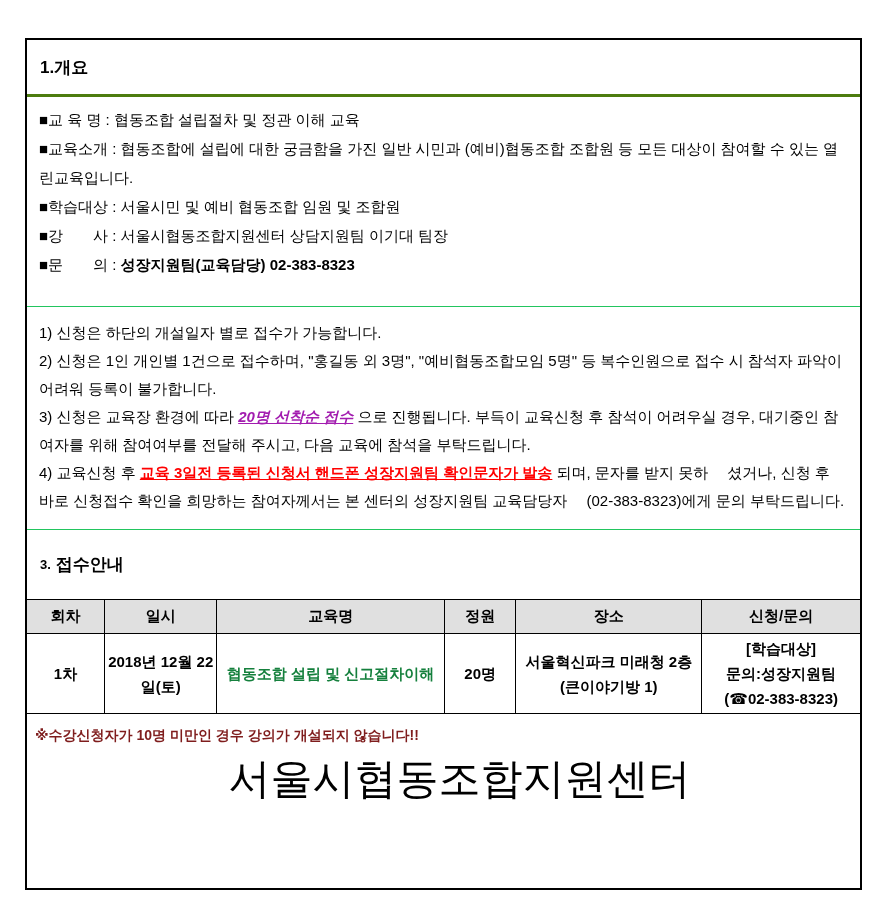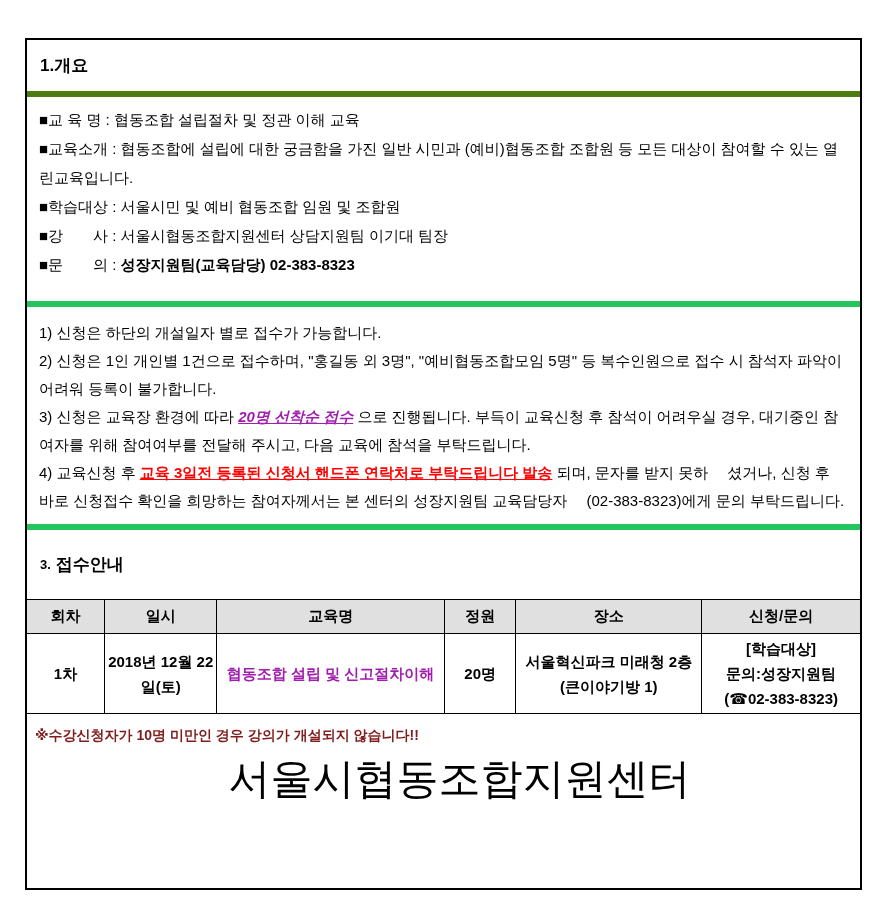--- a/index.html
+++ b/index.html
@@ -8,46 +8,46 @@
     font-family:"Liberation Sans","DejaVu Sans",sans-serif;
     position:relative; overflow:hidden;
   }
   .doc {
     position:absolute; left:25px; top:38px; width:837px; height:852px;
     border:2px solid #000; box-sizing:border-box; background:#fff; overflow:hidden;
   }
   .sec-head {
     box-sizing:border-box; display:flex; align-items:center;
     padding-left:13px; font-size:17px; font-weight:bold;
-    border-bottom:6px solid #4d7c0f;
+    border-bottom:3px solid #4d7c0f;
   }
   #s1-head { height:57px; }
   #s2-head { height:55px; }
   #s3-head { height:69px; border-bottom:none; }
   .num-small { font-size:13px; font-weight:bold; margin-right:5px; }
   .sec-body {
-    box-sizing:border-box; border-bottom:6px solid #22c55e;
+    box-sizing:border-box; border-bottom:1px solid #22c55e;
     padding:8px 12px 8px 12px; font-size:15px;
   }
   #s1-body { height:210px; line-height:29px; }
   #s2-body { height:223px; line-height:28px; padding-top:12px; }
   .sec-body p { margin:0; }
   .bold { font-weight:bold; }
   .red-ul-it { color:#a21caf; font-weight:bold; font-style:italic; text-decoration:underline; }
   .red-ul { color:#ff0000; font-weight:bold; text-decoration:underline; }
   table.schedule { width:100%; border-collapse:collapse; table-layout:fixed; }
   .schedule th, .schedule td {
     border:1px solid #000; text-align:center; vertical-align:middle;
     font-size:15px; font-weight:bold; padding:2px; box-sizing:border-box;
   }
   .schedule th { background:#e0e0e0; height:34px; font-weight:bold; }
   .schedule td { height:66px; line-height:25px; }
   .schedule th:first-child, .schedule td:first-child { border-left:none; }
   .schedule th:last-child, .schedule td:last-child { border-right:none; }
-  .course { color:#a21caf; }
+  .course { color:#15803d; }
   .warning {
     color:#7f1d1d; font-weight:bold; font-size:14px;
     padding:11px 8px 0 8px; line-height:20px;
   }
   .footer-title {
     text-align:center; font-size:42px; font-weight:500;
     margin-top:6px; white-space:nowrap;margin-left:32px;
   }
 </style>
 </head>
@@ -63,21 +63,21 @@
     <p>■교육소개 : 협동조합에 설립에 대한 궁금함을 가진 일반 시민과 (예비)협동조합 조합원 등 모든 대상이 참여할 수 있는 열린교육입니다.</p>
     <p>■학습대상 : 서울시민 및 예비 협동조합 임원 및 조합원</p>
     <p>■강　　사 : 서울시협동조합지원센터 상담지원팀 이기대 팀장</p>
     <p><span>■문　　의 : </span><span class="bold">성장지원팀(교육담당) 02-383-8323</span></p>
   </div>
 
   <div class="sec-body" id="s2-body">
     <p>1) 신청은 하단의 개설일자 별로 접수가 가능합니다.</p>
     <p>2) 신청은 1인 개인별 1건으로 접수하며, "홍길동 외 3명", "예비협동조합모임 5명" 등 복수인원으로 접수 시 참석자 파악이 어려워 등록이 불가합니다.</p>
     <p><span>3) 신청은 교육장 환경에 따라 </span><span class="red-ul-it">20명 선착순 접수</span><span> 으로 진행됩니다. 부득이 교육신청 후 참석이 어려우실 경우, 대기중인 참여자를 위해 참여여부를 전달해 주시고, 다음 교육에 참석을 부탁드립니다.</span></p>
-    <p><span>4) 교육신청 후 </span><span class="red-ul">교육 3일전 등록된 신청서 핸드폰 연락처로 부탁드립니다 발송</span><span> 되며, 문자를 받지 못하　 셨거나, 신청 후 바로 신청접수 확인을 희망하는 참여자께서는 본 센터의 성장지원팀 교육담당자　 (02-383-8323)에게 문의 부탁드립니다.</span></p>
+    <p><span>4) 교육신청 후 </span><span class="red-ul">교육 3일전 등록된 신청서 핸드폰 성장지원팀 확인문자가 발송</span><span> 되며, 문자를 받지 못하　 셨거나, 신청 후 바로 신청접수 확인을 희망하는 참여자께서는 본 센터의 성장지원팀 교육담당자　 (02-383-8323)에게 문의 부탁드립니다.</span></p>
   </div>
 
   <div class="sec-head" id="s3-head">
     <span class="num-small">3.</span>
     <span>접수안내</span>
   </div>
 
   <table class="schedule">
     <colgroup>
       <col style="width:9.3%">

